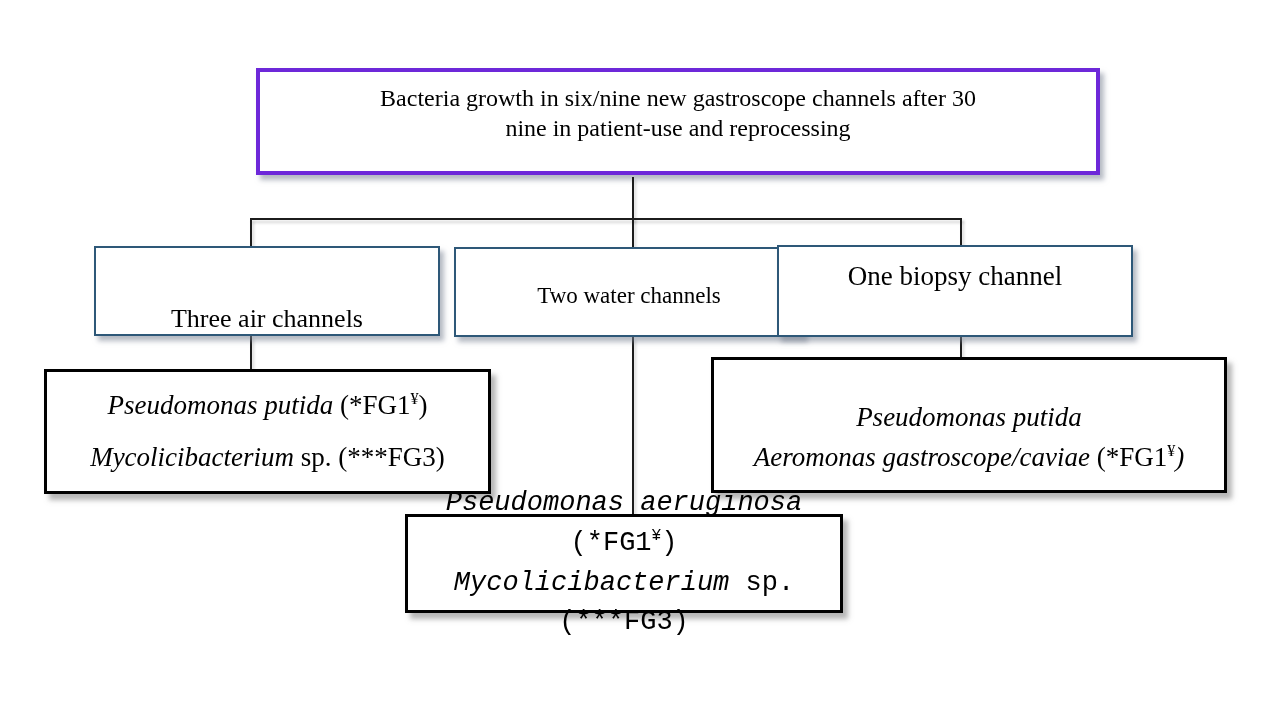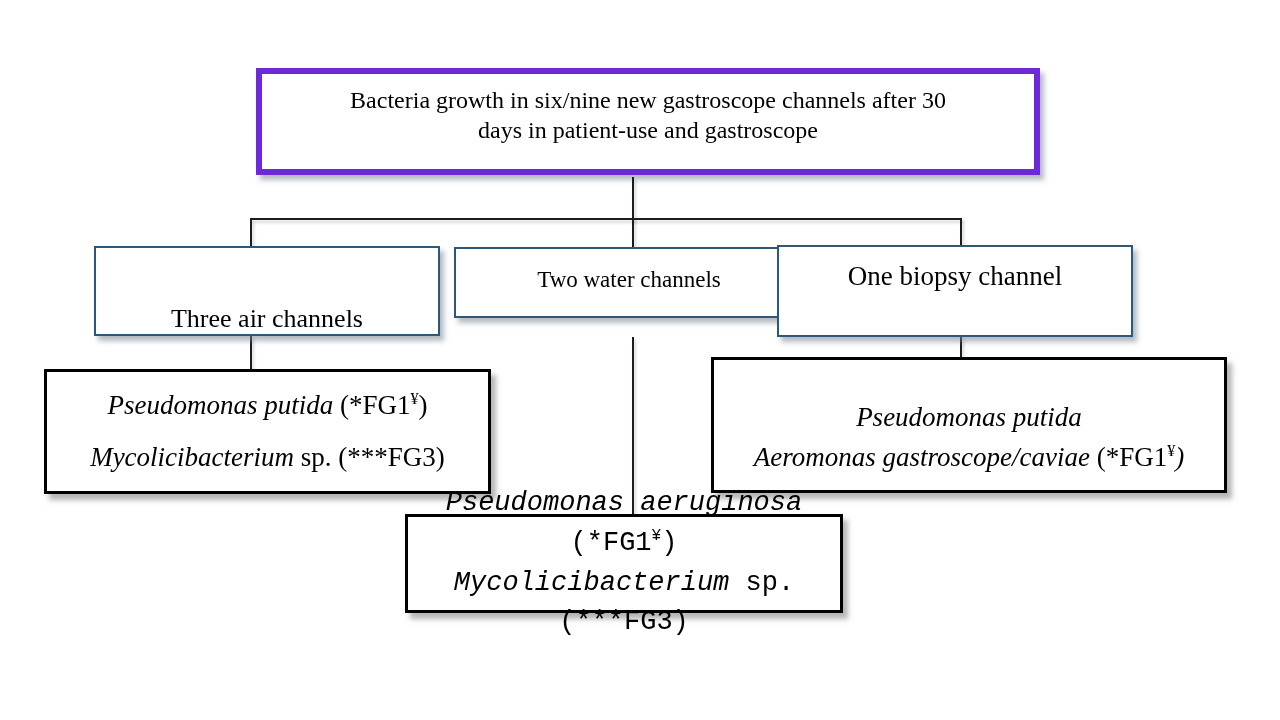--- a/index.html
+++ b/index.html
@@ -16,36 +16,36 @@
     color: #000000;
     overflow: hidden;
   }
   .box {
     position: absolute;
     background: #ffffff;
     box-sizing: border-box;
     text-align: center;
   }
   .title-box {
-    left: 256px; top: 68px; width: 784px; height: 107px;
-    border: 6px solid #6d28d9;
+    left: 256px; top: 68px; width: 844px; height: 107px;
+    border: 4px solid #6d28d9;
     box-shadow: 4px 5px 5px rgba(120,130,145,0.55);
     padding-top: 11px;
     font-size: 24px;
     line-height: 1.26;
   }
   .branch-box {
     border: 2px solid #2e5878;
     box-shadow: 4px 5px 5px rgba(120,130,145,0.55);
     display: flex;
     justify-content: center;
     align-items: flex-start;
   }
   .branch-air    { left: 94px;  top: 246px; width: 346px; height: 90px; padding-top: 15px; font-size: 26px; align-items: flex-end; }
-  .branch-water  { left: 454px; top: 247px; width: 350px; height: 71px; padding-top: 18px; font-size: 23px; }
+  .branch-water  { left: 454px; top: 247px; width: 350px; height: 90px; padding-top: 34px; font-size: 23px; }
   .branch-biopsy { left: 777px; top: 245px; width: 356px; height: 92px; padding-top: 14px; font-size: 27px; }
   .leaf-box {
     border: 3px solid #000000;
     box-shadow: 5px 6px 5px rgba(110,110,110,0.5);
     display: flex;
     flex-direction: column;
     justify-content: center;
     font-size: 27px;
     line-height: 1.48;
   }
@@ -67,21 +67,21 @@
   .v-line { width: 2px; }
   .h-line { height: 2px; }
 </style>
 </head>
 <body>
 
 <div class="stage">
 
   <div class="box title-box">
     <div>Bacteria growth in six/nine new gastroscope channels after 30</div>
-    <div>days in patient-use and gastroscope</div>
+    <div>nine in patient-use and reprocessing</div>
   </div>
 
   <div class="connector v-line" style="left:632px; top:177px; height:43px;"></div>
   <div class="connector h-line" style="left:250px; top:218px; width:712px;"></div>
   <div class="connector v-line" style="left:250px; top:218px; height:30px;"></div>
   <div class="connector v-line" style="left:632px; top:218px; height:31px;"></div>
   <div class="connector v-line" style="left:960px; top:218px; height:29px;"></div>
   <div class="connector v-line" style="left:250px; top:335px; height:36px;"></div>
   <div class="connector v-line" style="left:632px; top:337px; height:179px;"></div>
   <div class="connector v-line" style="left:960px; top:336px; height:23px;"></div>

